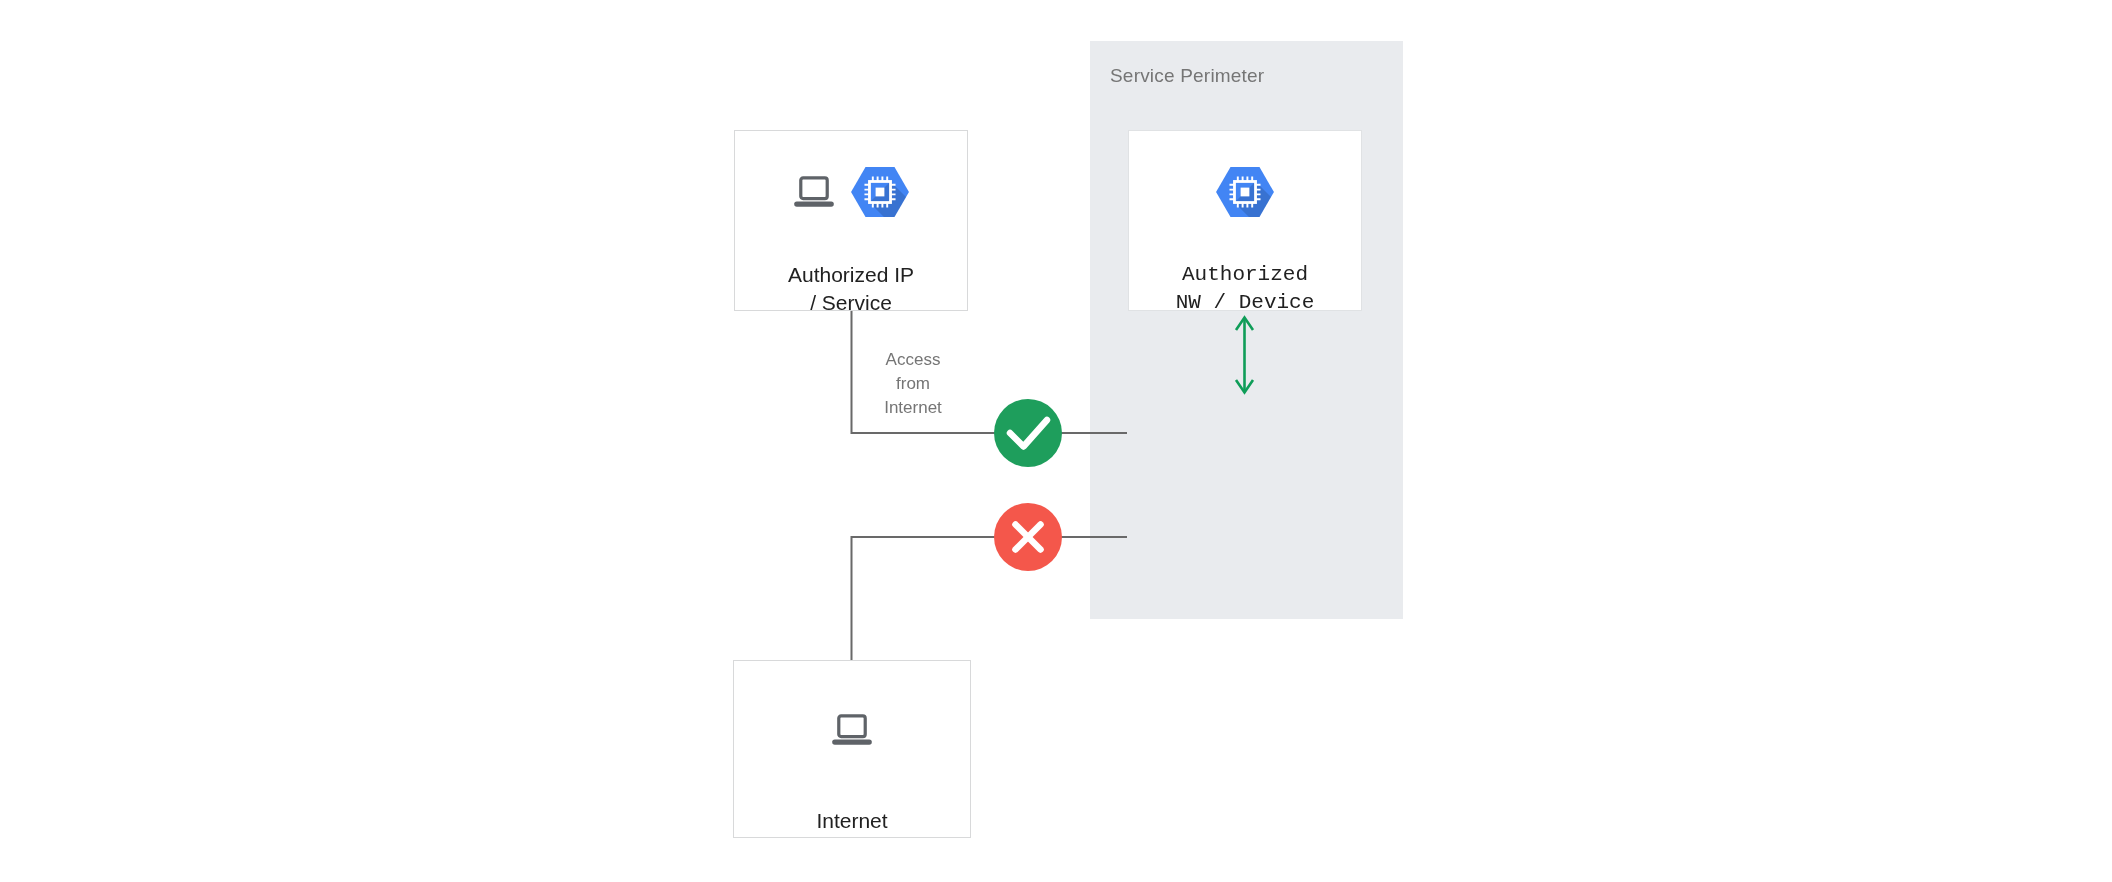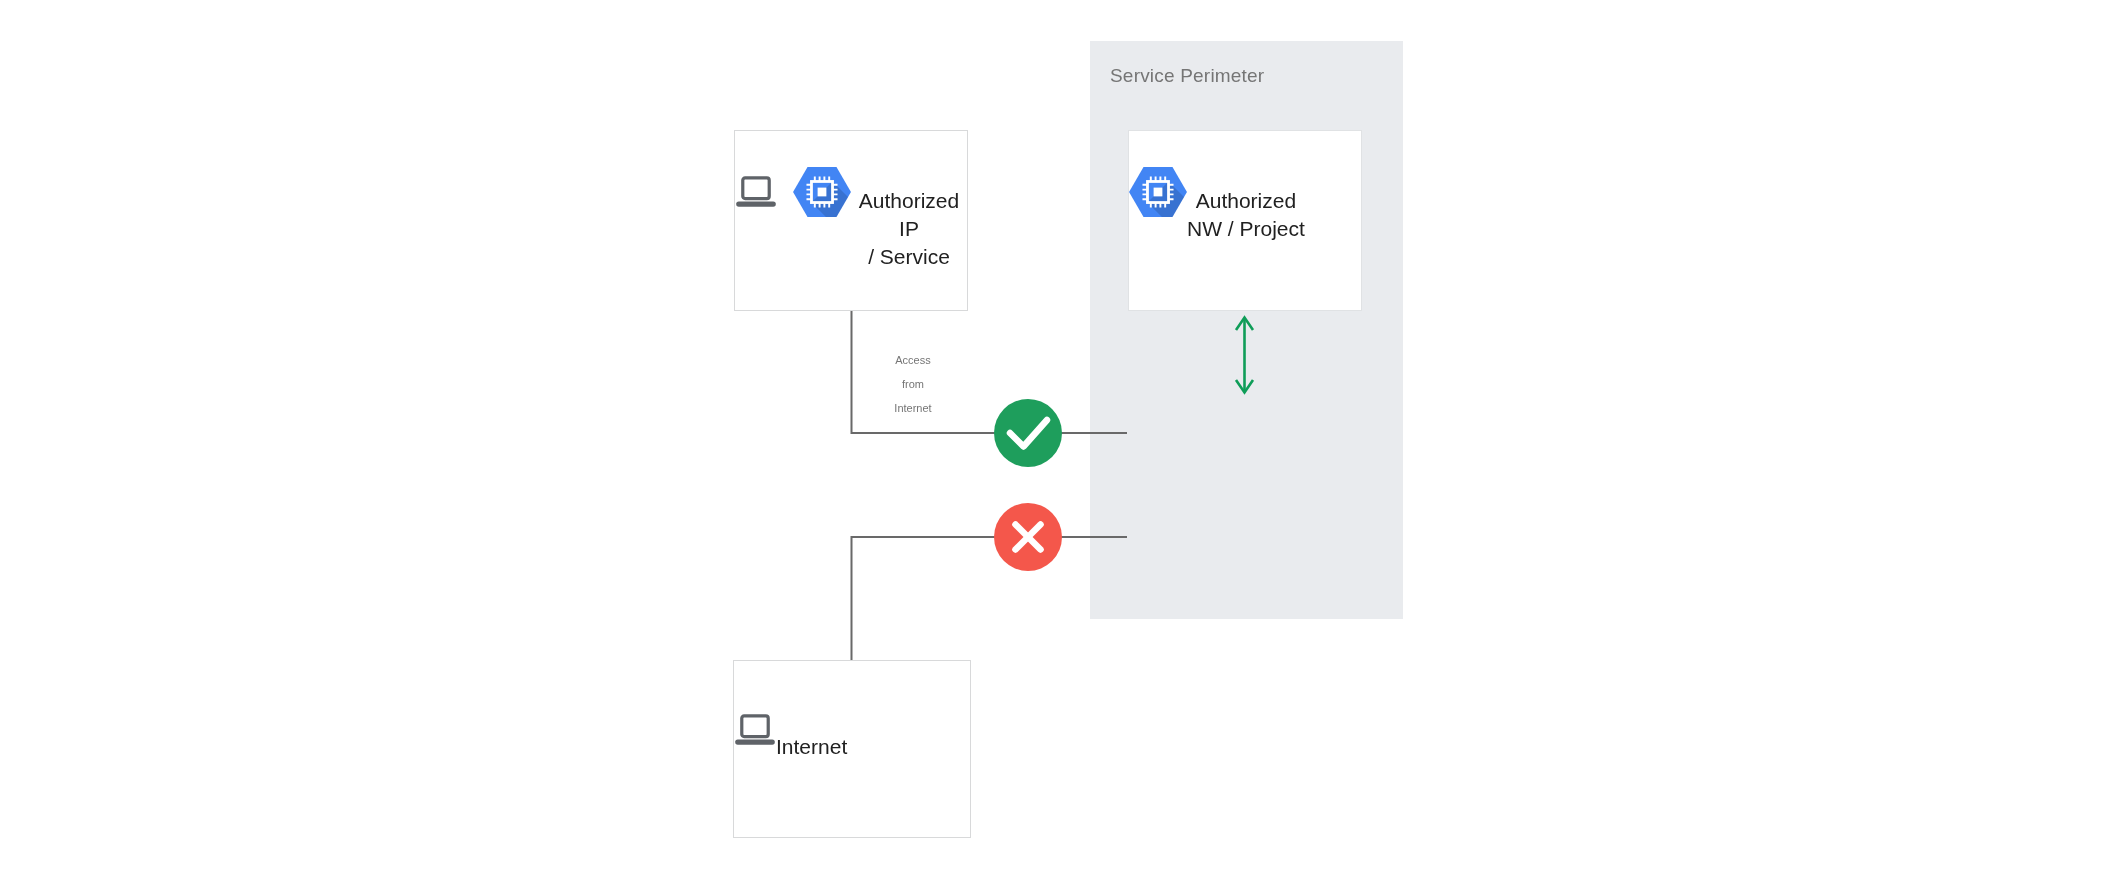--- a/index.html
+++ b/index.html
@@ -29,24 +29,25 @@
     left: 0; top: 0;
     width: 2112px; height: 882px;
     pointer-events: none;
   }
   .node {
     position: absolute;
     background: #ffffff;
     border: 1px solid #D8D9DA;
     box-sizing: border-box;
     display: flex;
-    flex-direction: row;
-    align-items: flex-start;
+    flex-direction: column;
+    align-items: center;
+    gap: 24px;
   }
-  .node.in-perimeter { border-color: #E0E2E4; }
+  .node.in-perimeter { border-color: #E0E2E4; font-family: Liberation Mono, monospace; }
   #node-ip       { left: 734px;  top: 130px; width: 234px; height: 181px; padding-top: 36px; }
   #node-nw       { left: 1128px; top: 130px; width: 234px; height: 181px; padding-top: 36px; }
   #node-data     { left: 1128px; top: 396px; width: 232px; height: 180px; padding-top: 36px; }
   #node-internet { left: 733px;  top: 660px; width: 238px; height: 178px; padding-top: 44px; }
   .icon-row {
     display: flex;
     align-items: center;
     gap: 16px;
     height: 50px;
   }
@@ -54,21 +55,21 @@
     margin-top: 20px;
     text-align: center;
     font-size: 21px;
     line-height: 28px;
     color: #212121;
   }
   #node-internet .node-label { margin-top: 28px; }
   .annotation {
     position: absolute;
     text-align: center;
-    font-size: 11px;
+    font-size: 17px;
     color: #757575;
   }
   #ann-access { left: 833px; top: 348px; width: 160px; line-height: 24px; }
   #ann-cred   { left: 789px; top: 479px; width: 220px; line-height: 22px; }
 </style>
 </head>
 <body>
 
 <div class="canvas">
 
@@ -151,21 +152,21 @@
         <g stroke="#ffffff" stroke-width="2.2">
           <path d="M24.8 10.8 V16.5 M30.27 10.8 V16.5 M35.73 10.8 V16.5 M41.2 10.8 V16.5"></path>
           <path d="M24.8 40.5 V46.2 M30.27 40.5 V46.2 M35.73 40.5 V46.2 M41.2 40.5 V46.2"></path>
           <path d="M15.3 20.3 H21 M15.3 25.77 H21 M15.3 31.23 H21 M15.3 36.7 H21"></path>
           <path d="M45 20.3 H50.7 M45 25.77 H50.7 M45 31.23 H50.7 M45 36.7 H50.7"></path>
         </g>
       </svg>
     </div>
     <div class="node-label">
       <div>Authorized</div>
-      <div>NW / Project</div>
+      <div>NW / Device</div>
     </div>
   </div>
 
 
   <div class="node" id="node-internet">
     <div class="icon-row">
       <svg width="42" height="34" viewBox="0 0 44 36">
         <rect x="8" y="3" width="28" height="22" rx="2.5" fill="none" stroke="#5F6368" stroke-width="3.4"></rect>
         <rect x="1" y="28" width="42" height="5.5" rx="2.75" fill="#5F6368"></rect>
       </svg>

